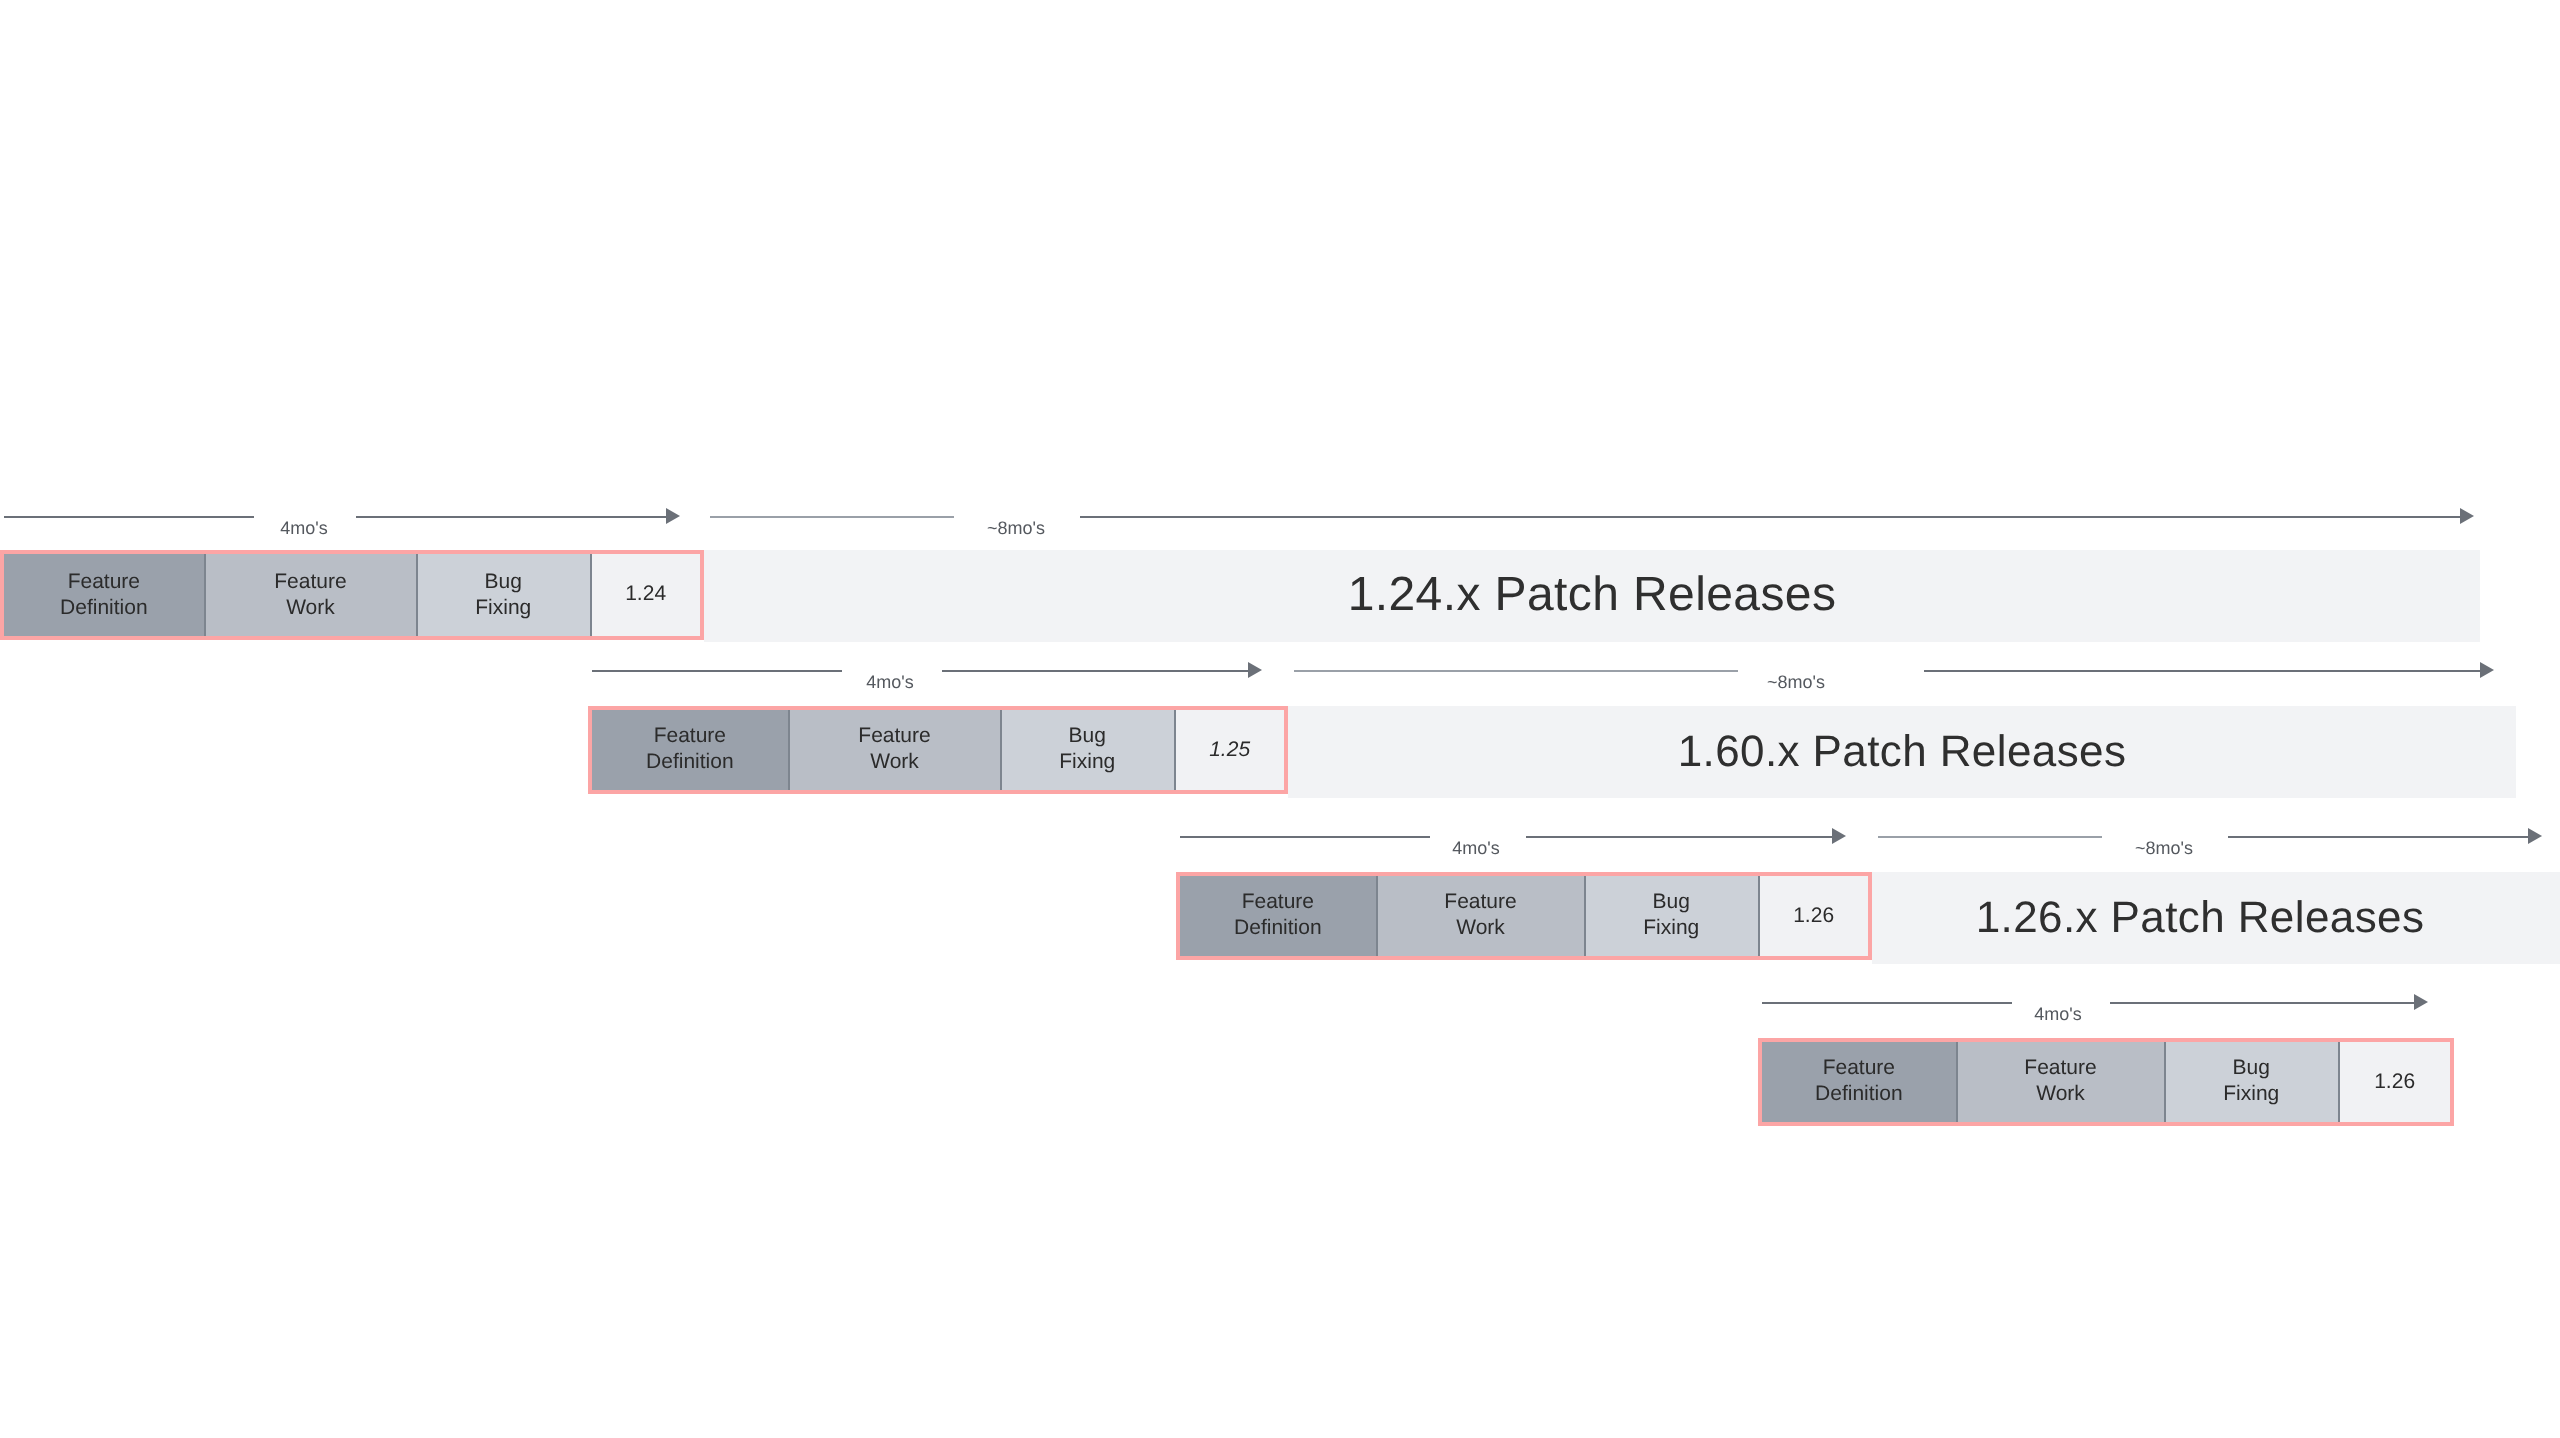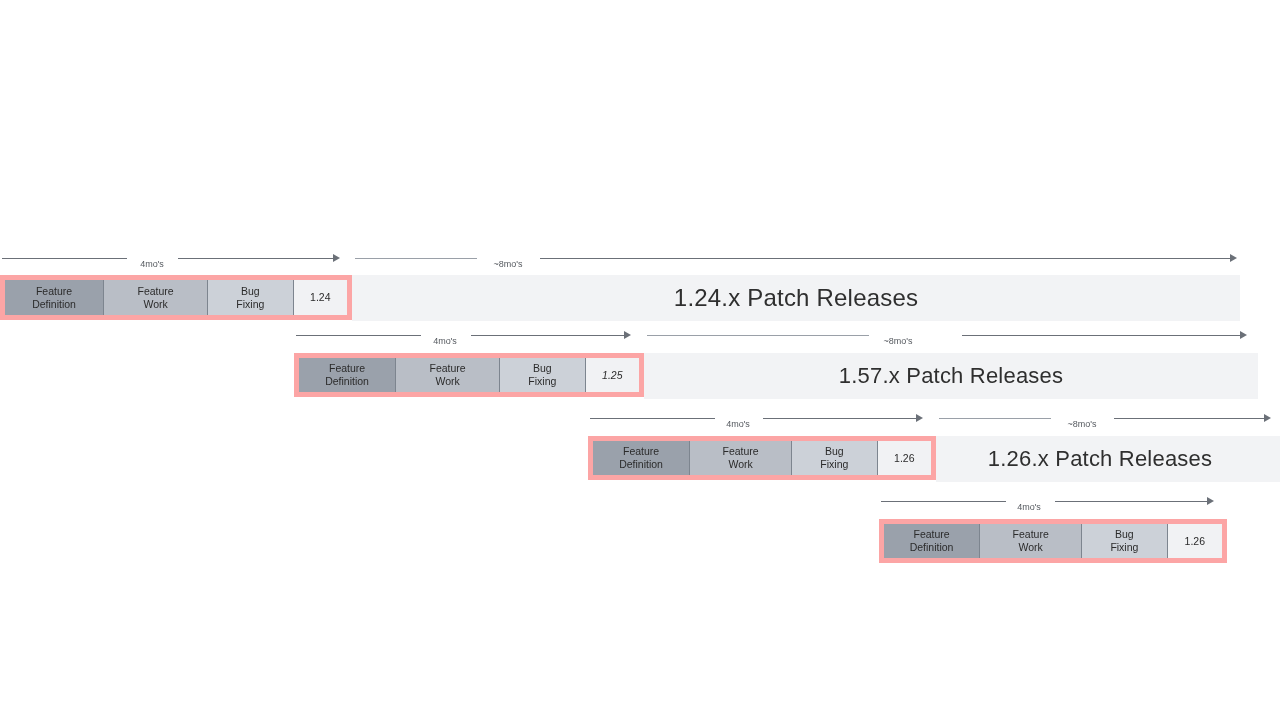--- a/index.html
+++ b/index.html
@@ -32,21 +32,21 @@
     color: #2f2f2f;
     font-weight: 400;
     white-space: nowrap;
     letter-spacing: .2px;
   }
 
   
   .phases {
     position: absolute;
     display: flex;
-    border: 5px solid #fca5a5;
+    border: 2px solid #fca5a5;
     background: #fff;
   }
   .phase {
     display: flex;
     flex-direction: column;
     align-items: center;
     justify-content: center;
     border-right: 1px solid #7d858f;
     font-size: 10.5px;
     line-height: 13px;
@@ -141,21 +141,21 @@
     </div>
 
     <div class="measure" style="left:644px; top:326px; width:614px;">
       <div class="mline faint" style="left:3px; width:222px;"></div>
       <div class="mlabel" style="left:254px;">~8mo's</div>
       <div class="mline" style="left:318px; width:280px;"></div>
       <div class="arrowhead" style="left:596px;"></div>
     </div>
 
     <div class="patch-bar" style="left:644px; top:353px; width:614px; height:46px;">
-      <span class="patch-label" style="font-size:22px;">1.57.x Patch Releases</span>
+      <span class="patch-label" style="font-size:22px;">1.60.x Patch Releases</span>
     </div>
 
     <div class="phases" style="left:294px; top:353px; width:350px; height:44px;">
       <div class="phase phase-def" style="width:100px;">
         <span>Feature</span>
         <span>Definition</span>
       </div>
       <div class="phase phase-work" style="width:107px;">
         <span>Feature</span>
         <span>Work</span>

